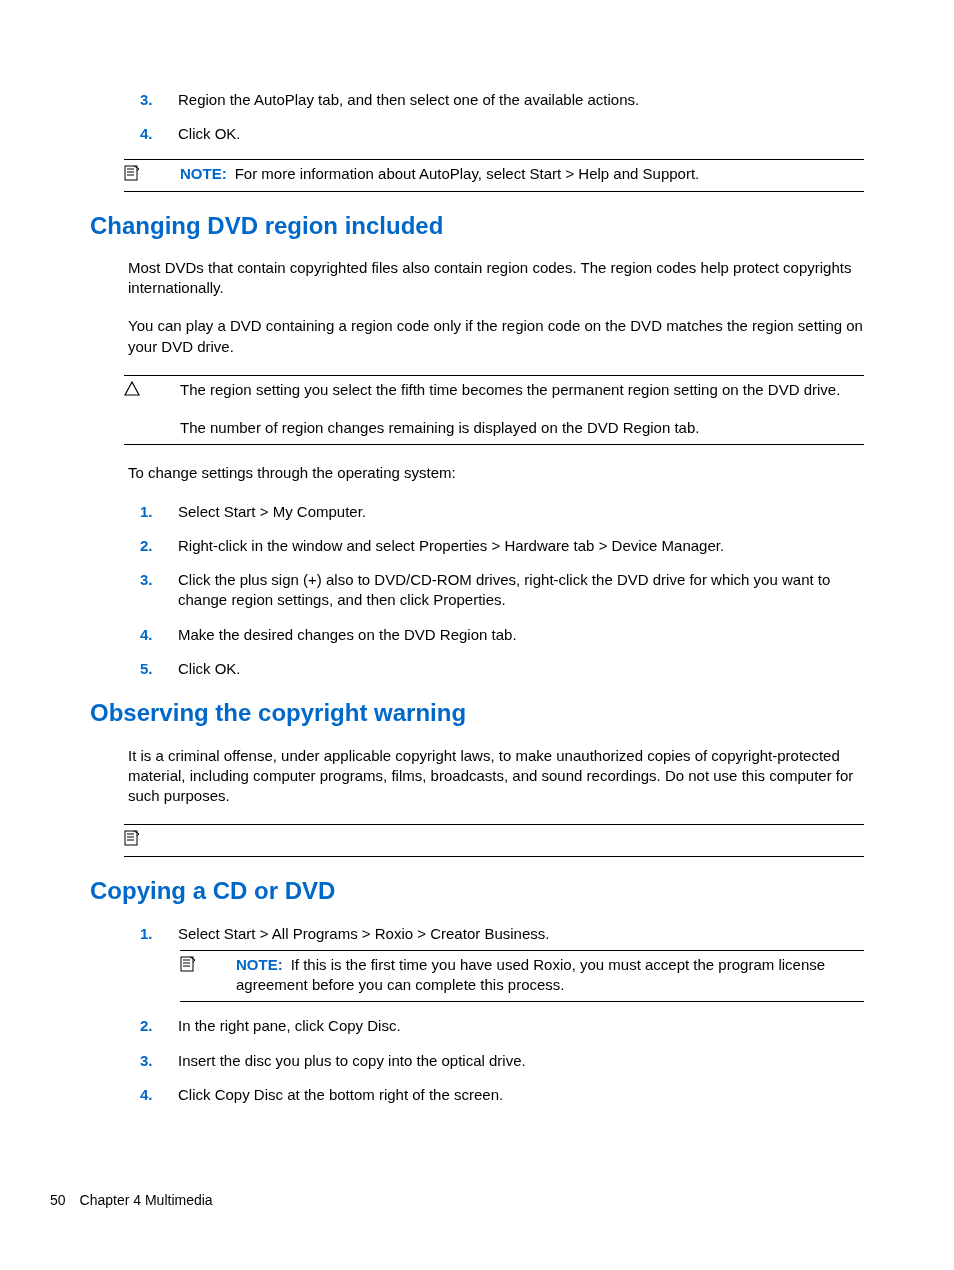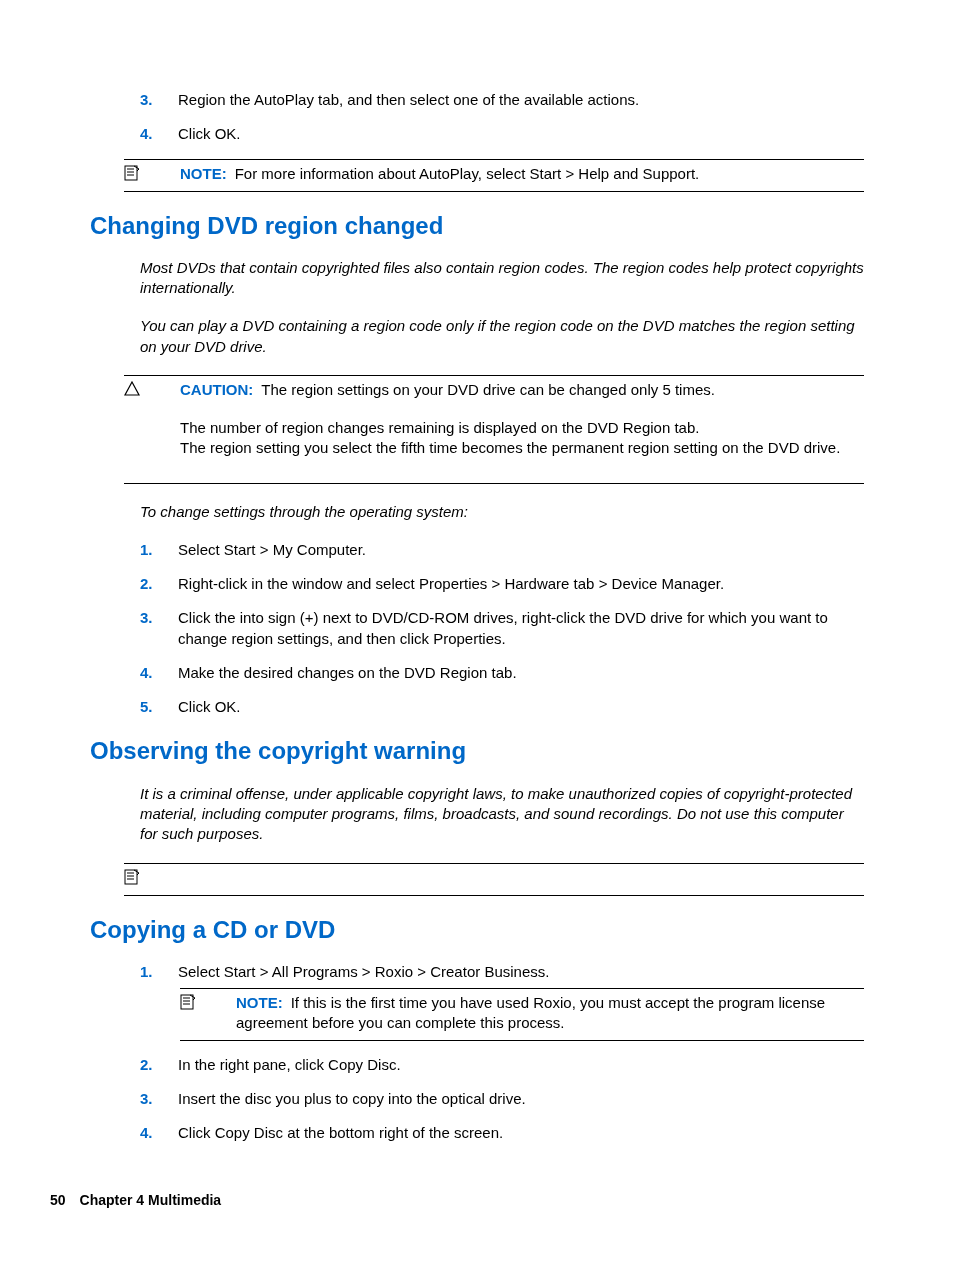--- a/index.html
+++ b/index.html
@@ -57,29 +57,27 @@
   h2.section {
     color: #0068c8;
     font-size: 24px;
     font-weight: bold;
     margin: 18px 0 16px 0;
   }
   .para {
     margin: 0 0 18px 0;
   }
   .body-indent {
-    margin-left: 50px;
-    font-style: italic;
+    margin-left: 38px;
   }
   .footer {
     position: fixed;
     bottom: 60px;
     left: 50px;
     font-size: 14px;
-    font-weight: bold;
   }
   .footer-num { margin-right: 14px; }
   .nested-note {
     margin-left: 40px;
     margin-top: 6px;
     margin-bottom: 14px;
     justify-content: space-between;
   }
   .note-outer {
     margin-left: 34px;
@@ -115,52 +113,51 @@
         <line x1="3" y1="7" x2="10" y2="7" stroke="#000"></line>
         <line x1="3" y1="10" x2="10" y2="10" stroke="#000"></line>
         <path d="M10 1 L15 4 L13 6" fill="none" stroke="#000"></path>
       </svg>
   </div>
   <div class="note-body">
     <span class="note-label">NOTE:</span><span>For more information about AutoPlay, select </span><span class="bold">Start &gt; Help and Support</span><span>.</span>
   </div>
 </div>
 
-<h2 class="section">Changing DVD region changed</h2>
+<h2 class="section">Changing DVD region included</h2>
 
 <p class="para body-indent">Most DVDs that contain copyrighted files also contain region codes. The region codes help protect copyrights internationally.</p>
 <p class="para body-indent">You can play a DVD containing a region code only if the region code on the DVD matches the region setting on your DVD drive.</p>
 
 <div class="caution-box caution-outer">
   <div class="caution-icon">
     <svg width="16" height="15" viewBox="0 0 16 15">
         <polygon points="8,1 15,14 1,14" fill="none" stroke="#000" stroke-width="1.2"></polygon>
       </svg>
   </div>
   <div class="caution-body">
-    <div style="margin-bottom:18px;"><span class="caution-label">CAUTION:</span><span>The region settings on your DVD drive can be changed only 5 times.</span></div>
+    <div style="margin-bottom:18px;">The region setting you select the fifth time becomes the permanent region setting on the DVD drive.</div>
     <div>The number of region changes remaining is displayed on the DVD Region tab.</div>
-    <div style="margin-bottom:18px;">The region setting you select the fifth time becomes the permanent region setting on the DVD drive.</div>
   </div>
 </div>
 
 <p class="para body-indent">To change settings through the operating system:</p>
 
 <div class="list-block">
   <div class="ol-item">
     <div class="ol-num">1.</div>
     <div class="ol-body"><span>Select </span><span class="bold">Start &gt; My Computer</span><span>.</span></div>
   </div>
   <div class="ol-item">
     <div class="ol-num">2.</div>
     <div class="ol-body"><span>Right-click in the window and select </span><span class="bold">Properties &gt; Hardware</span><span> tab </span><span class="bold">&gt; Device Manager</span><span>.</span></div>
   </div>
   <div class="ol-item">
     <div class="ol-num">3.</div>
-    <div class="ol-body"><span>Click the into sign (+) next to </span><span class="bold">DVD/CD-ROM drives</span><span>, right-click the DVD drive for which you want to change region settings, and then click </span><span class="bold">Properties</span><span>.</span></div>
+    <div class="ol-body"><span>Click the plus sign (+) also to </span><span class="bold">DVD/CD-ROM drives</span><span>, right-click the DVD drive for which you want to change region settings, and then click </span><span class="bold">Properties</span><span>.</span></div>
   </div>
   <div class="ol-item">
     <div class="ol-num">4.</div>
     <div class="ol-body"><span>Make the desired changes on the </span><span class="bold">DVD Region</span><span> tab.</span></div>
   </div>
   <div class="ol-item">
     <div class="ol-num">5.</div>
     <div class="ol-body"><span>Click </span><span class="bold">OK</span><span>.</span></div>
   </div>
 </div>

